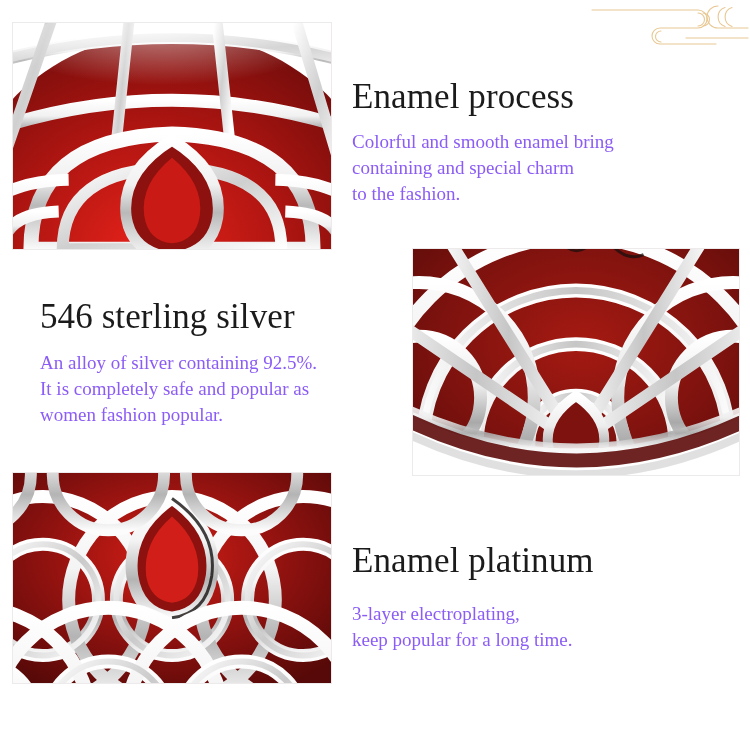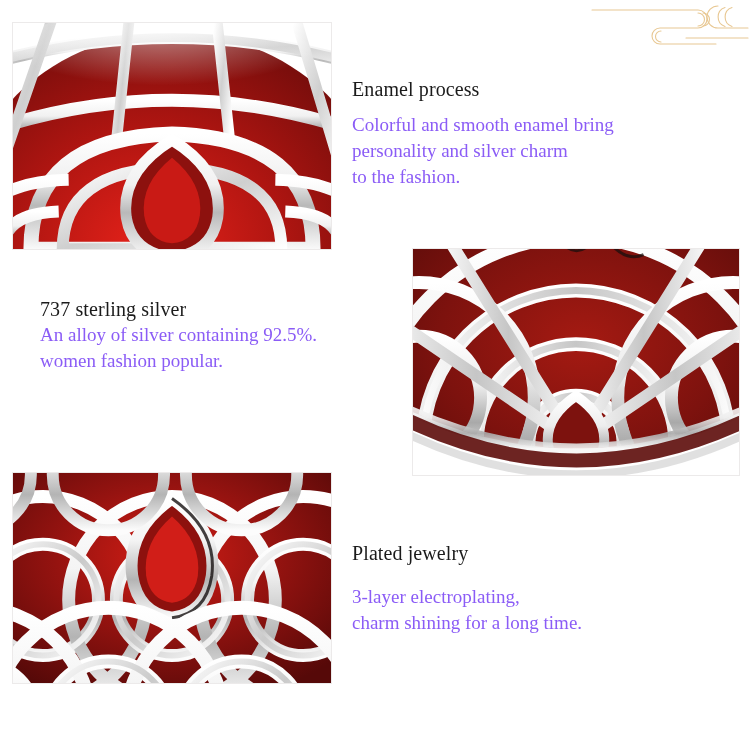--- a/index.html
+++ b/index.html
@@ -51,21 +51,21 @@
   #panel-platinum { left: 12px;  top: 472px; width: 320px; height: 212px; }
 
   
   .text-block {
     position: absolute;
   }
   .feature-title {
     margin: 0;
     font-family: "Liberation Serif", "DejaVu Serif", serif;
     font-weight: 400;
-    font-size: 20px;
+    font-size: 35px;
     line-height: 1.1;
     color: #1b1b1b;
     letter-spacing: 0.1px;
     white-space: nowrap;
   }
   .feature-desc {
     margin: 0;
     font-family: Liberation Serif, serif;
     font-weight: 400;
     font-size: 19px;
@@ -74,21 +74,21 @@
   }
   .feature-desc .line {
     display: block;
     white-space: nowrap;
   }
 
   #text-enamel   { left: 352px; top: 78px;  }
   #text-enamel .feature-desc { margin-top: 12px; }
 
   #text-silver   { left: 40px;  top: 298px; }
-  #text-silver .feature-desc { margin-top: 2px; }
+  #text-silver .feature-desc { margin-top: 13px; }
 
   #text-platinum { left: 352px; top: 542px; }
   #text-platinum .feature-desc { margin-top: 20px; }
 </style>
 </head>
 <body>
 
 <div class="page">
 
   <div class="corner-deco">
@@ -168,29 +168,30 @@
 
         <ellipse cx="150" cy="34" rx="150" ry="52" fill="url(#e-glow)"></ellipse>
       </g>
     </svg>
   </div>
 
   <div class="text-block" id="text-enamel">
     <h2 class="feature-title">Enamel process</h2>
     <p class="feature-desc">
       <span class="line">Colorful and smooth enamel bring</span>
-      <span class="line">personality and silver charm</span>
+      <span class="line">containing and special charm</span>
       <span class="line">to the fashion.</span>
     </p>
   </div>
 
   <div class="text-block" id="text-silver">
-    <h2 class="feature-title">737 sterling silver</h2>
+    <h2 class="feature-title">546 sterling silver</h2>
     <p class="feature-desc">
       <span class="line">An alloy of silver containing 92.5%.</span>
+      <span class="line">It is completely safe and popular as</span>
       <span class="line">women fashion popular.</span>
     </p>
   </div>
 
   <div class="photo-panel" id="panel-silver">
     <svg viewBox="0 0 328 228" preserveAspectRatio="xMidYMid slice" xmlns="http://www.w3.org/2000/svg">
       <defs>
         <radialGradient id="s-red" cx="50%" cy="45%" r="72%">
           <stop offset="0%" stop-color="#a51a12"></stop>
           <stop offset="50%" stop-color="#7d120e"></stop>
@@ -321,20 +322,20 @@
         <g fill="none" stroke="url(#p-metal)" stroke-width="12">
           <circle cx="96" cy="2" r="56"></circle>
           <circle cx="230" cy="2" r="56"></circle>
           <circle cx="-38" cy="2" r="56"></circle>
         </g>
       </g>
     </svg>
   </div>
 
   <div class="text-block" id="text-platinum">
-    <h2 class="feature-title">Plated jewelry</h2>
+    <h2 class="feature-title">Enamel platinum</h2>
     <p class="feature-desc">
       <span class="line">3-layer electroplating,</span>
-      <span class="line">charm shining for a long time.</span>
+      <span class="line">keep popular for a long time.</span>
     </p>
   </div>
 
 </div>
 
 </body></html>

